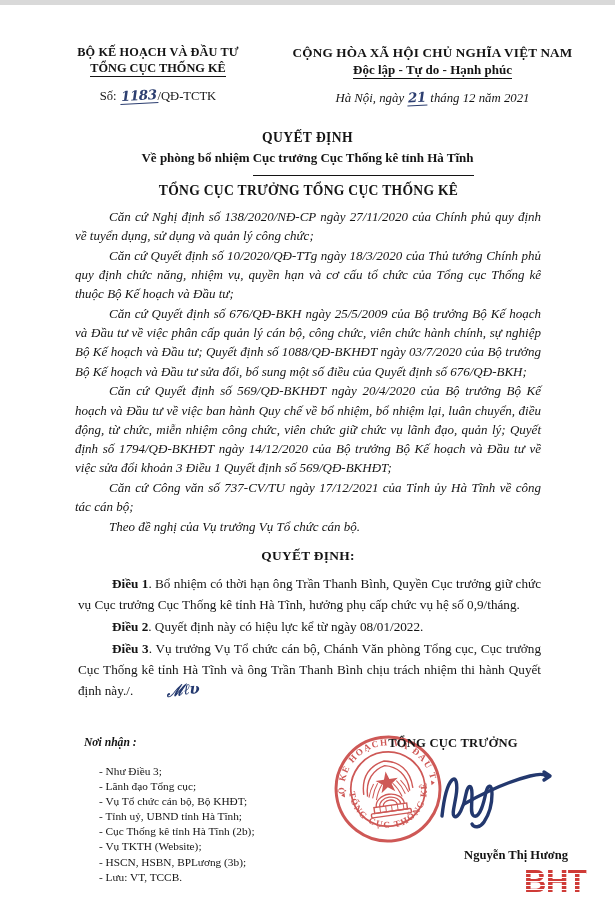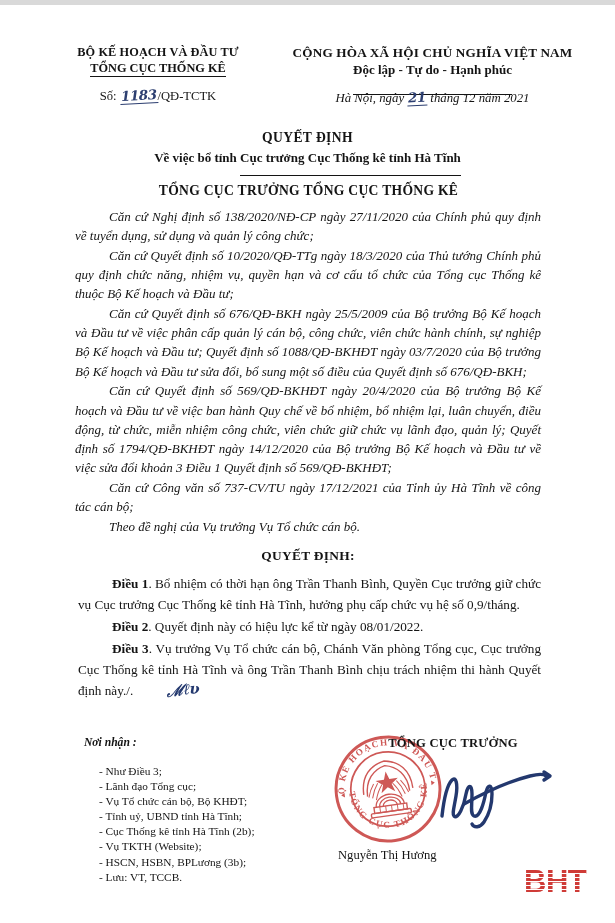--- a/index.html
+++ b/index.html
@@ -70,21 +70,21 @@
     letter-spacing: 0.2px;
   }
   .nation-line2 {
     font-size: 13px;
     font-weight: bold;
     line-height: 17px;
     white-space: nowrap;
   }
   .nation-line2 span.u {
     border-bottom: 1.1px solid #141414;
-    padding-bottom: 17px;
+    padding-bottom: 1px;
   }
   .sohieu {
     margin-top: 11px;
     font-size: 12.6px;
     white-space: nowrap;
   }
   .hw {
     font-family: "DejaVu Serif", serif;
     font-style: italic;
     font-weight: bold;
@@ -230,23 +230,23 @@
     letter-spacing: 0.2px;
     white-space: nowrap;
     position: relative;
     z-index: 4;
   }
   .sign-name {
     position: absolute;
     top: 112px;
     left: 0;
     width: 230px;
-    text-align: left;
+    text-align: right;
     font-size: 12.6px;
-    font-weight: normal;
+    font-weight: bold;
     z-index: 4;
     white-space: nowrap;
   }
 
   
   .seal {
     position: absolute;
     left: -9px;
     top: -6px;
     width: 118px;
@@ -311,21 +311,21 @@
     </div>
     <div class="hdr-right">
       <div class="nation-line1">CỘNG HÒA XÃ HỘI CHỦ NGHĨA VIỆT NAM</div>
       <div class="nation-line2"><span class="u">Độc lập - Tự do - Hạnh phúc</span></div>
       <div class="datecity"><span>Hà Nội, ngày</span> <span class="hw hw-underline">21</span> <span>tháng 12 năm 2021</span></div>
     </div>
   </div>
 
   <div class="title-block">
     <div class="title-main">QUYẾT ĐỊNH</div>
-    <div class="title-sub"><span>Về việc bổ tỉnh </span><span class="u">Cục trưởng Cục Thống kê tỉnh Hà Tĩnh</span></div>
+    <div class="title-sub"><span>Về phòng bổ nhiệm </span><span class="u">Cục trưởng Cục Thống kê tỉnh Hà Tĩnh</span></div>
   </div>
 
   <div class="authority">TỔNG CỤC TRƯỞNG TỔNG CỤC THỐNG KÊ</div>
 
   <div class="body-area">
     <p class="basis">Căn cứ Nghị định số 138/2020/NĐ-CP ngày 27/11/2020 của Chính phủ quy định về tuyển dụng, sử dụng và quản lý công chức;</p>
     <p class="basis">Căn cứ Quyết định số 10/2020/QĐ-TTg ngày 18/3/2020 của Thủ tướng Chính phủ quy định chức năng, nhiệm vụ, quyền hạn và cơ cấu tổ chức của Tổng cục Thống kê thuộc Bộ Kế hoạch và Đầu tư;</p>
     <p class="basis">Căn cứ Quyết định số 676/QĐ-BKH ngày 25/5/2009 của Bộ trưởng Bộ Kế hoạch và Đầu tư về việc phân cấp quản lý cán bộ, công chức, viên chức hành chính, sự nghiệp Bộ Kế hoạch và Đầu tư; Quyết định số 1088/QĐ-BKHĐT ngày 03/7/2020 của Bộ trưởng Bộ Kế hoạch và Đầu tư sửa đổi, bổ sung một số điều của Quyết định số 676/QĐ-BKH;</p>
     <p class="basis">Căn cứ Quyết định số 569/QĐ-BKHĐT ngày 20/4/2020 của Bộ trưởng Bộ Kế hoạch và Đầu tư về việc ban hành Quy chế về bổ nhiệm, bổ nhiệm lại, luân chuyển, điều động, từ chức, miễn nhiệm công chức, viên chức giữ chức vụ lãnh đạo, quản lý; Quyết định số 1794/QĐ-BKHĐT ngày 14/12/2020 của Bộ trưởng Bộ Kế hoạch và Đầu tư về việc sửa đổi khoản 3 Điều 1 Quyết định số 569/QĐ-BKHĐT;</p>
     <p class="basis">Căn cứ Công văn số 737-CV/TU ngày 17/12/2021 của Tỉnh ủy Hà Tĩnh về công tác cán bộ;</p>

